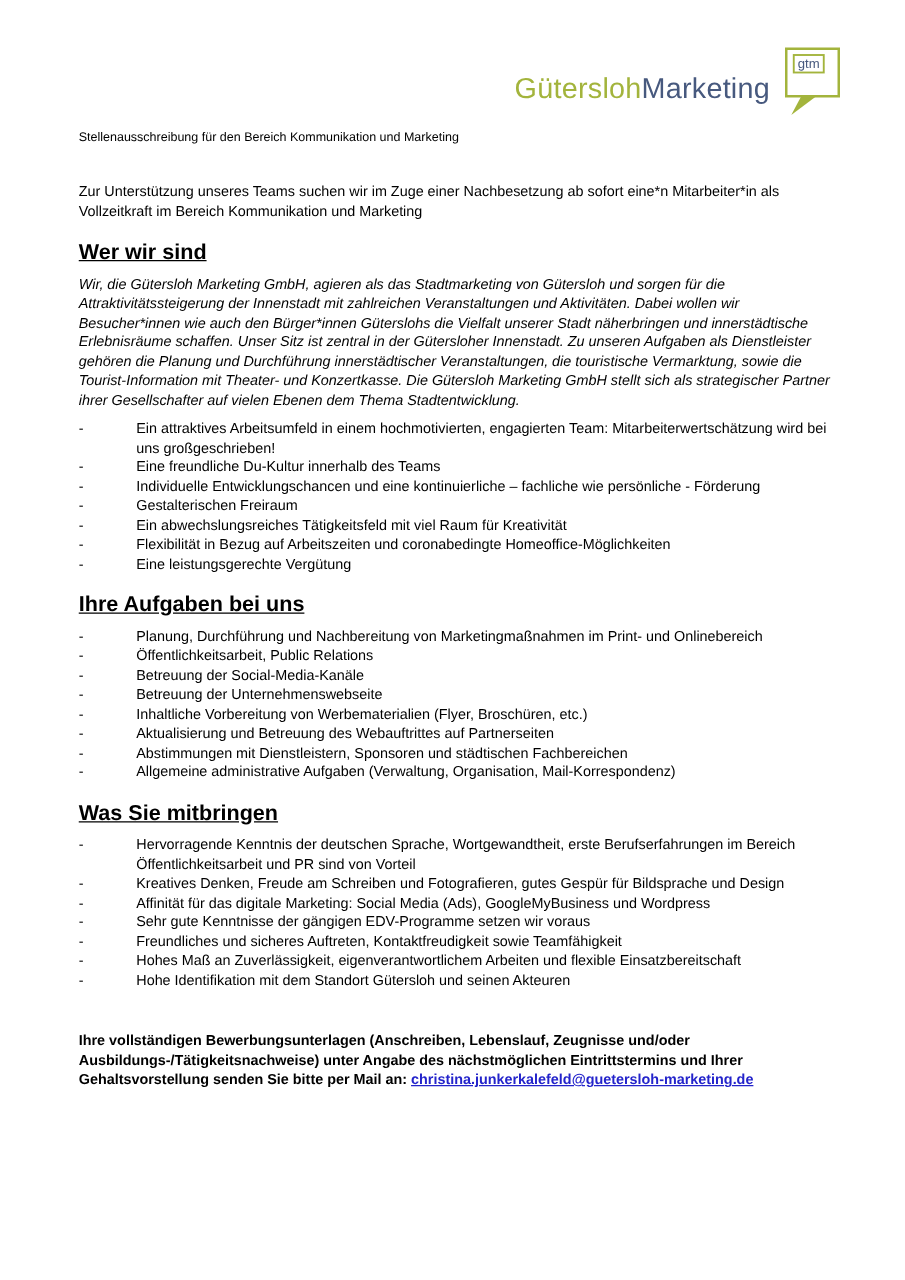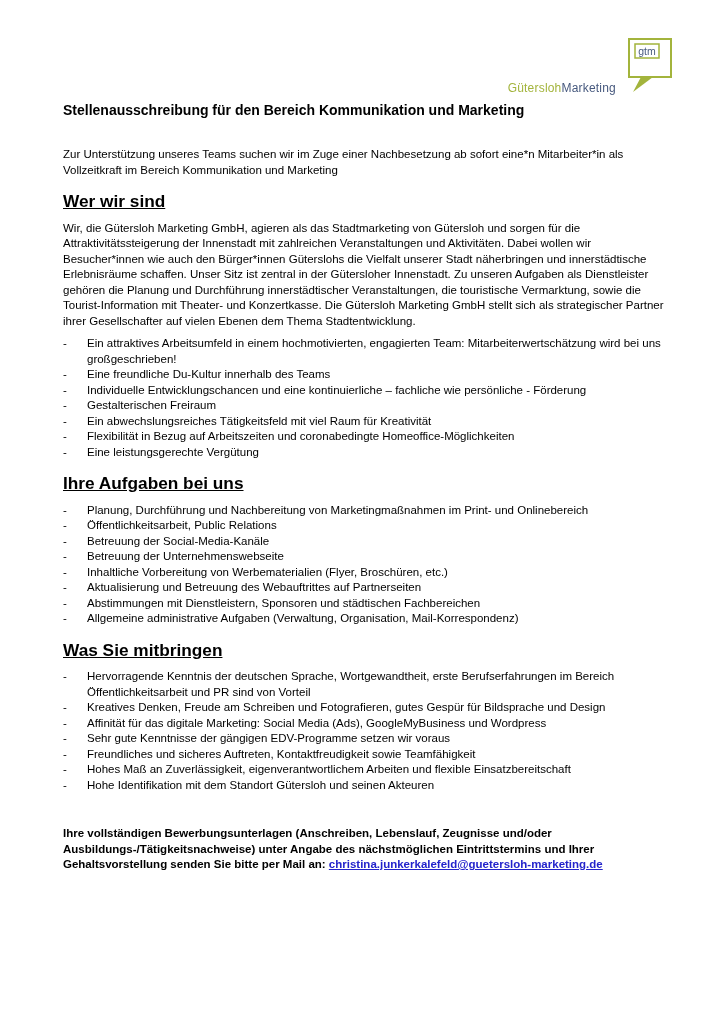--- a/index.html
+++ b/index.html
@@ -15,68 +15,70 @@
   }
   
   .logo {
     position: absolute;
     top: 36px;
     right: 48px;
     display: flex;
     align-items: flex-end;
   }
   .logo-text {
-    font-size: 12px;
+    font-size: 23px;
     letter-spacing: 0.2px;
     line-height: 1;
+    margin-bottom: 12px;
     white-space: nowrap;
   }
   .logo-green { color: #a3b43c; }
   .logo-blue  { color: #47597e; }
   .logo-icon { margin-left: 2px; display: block; }
   
   .content {
     position: absolute;
     left: 63px;
     top: 103px;
     width: 603px;
     font-size: 11.5px;
     line-height: 15.5px;
   }
   .doc-title {
-    font-size: 14px;
-    font-weight: bold;
+    font-size: 10px;
+    font-weight: normal;
     margin: 0 0 29px 0;
     line-height: 15px;
   }
   .doc-subtitle {
     font-weight: bold;
     margin: 0 0 15px 0;
   }
   .para { margin: 0 0 0 0; }
   .section-heading {
     font-weight: bold;
     margin: 16px 0 11px 0;
     text-decoration: underline;
   }
-  .body-para { margin: 0 0 7px 0; }
+  .body-para { margin: 0 0 7px 0; font-style: italic; }
   ul.bullet-list {
     list-style: none;
     margin: 0 0 6px 0;
     padding: 0;
   }
   ul.bullet-list li {
     display: flex;
     align-items: flex-start;
   }
   ul.bullet-list .dash {
     flex: 0 0 24px;
   }
   ul.bullet-list .bullet-text {
     flex: 1 1 auto;
+    margin-left: 22px;
   }
   .closing { margin-top: 33px; }
   .closing-bold { font-weight: bold; }
   .email-link {
     font-weight: bold;
     color: #2323cb;
     text-decoration: underline;
     cursor: pointer;
     margin-top: 32px;
   }

